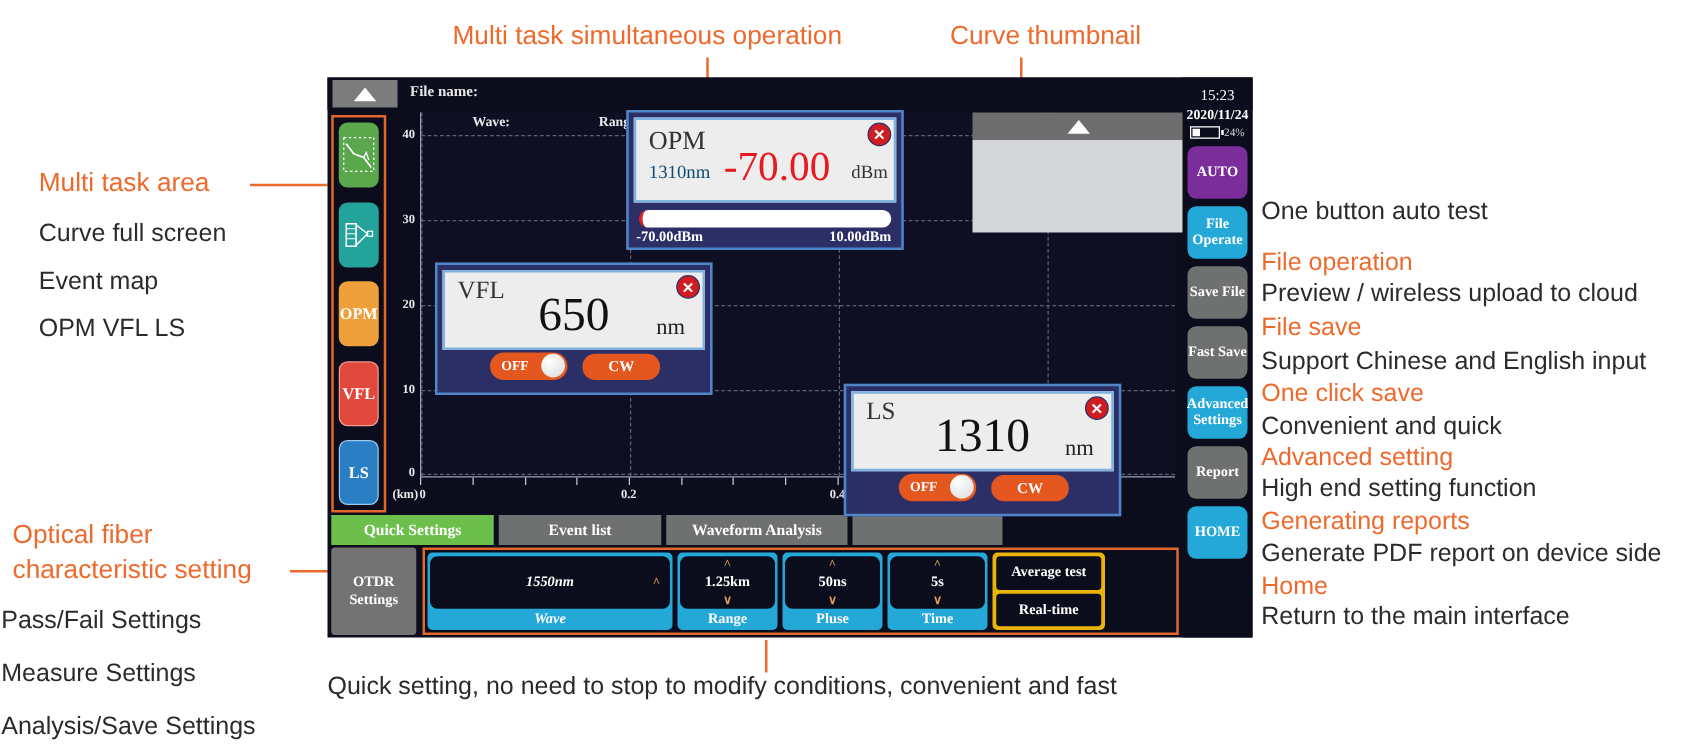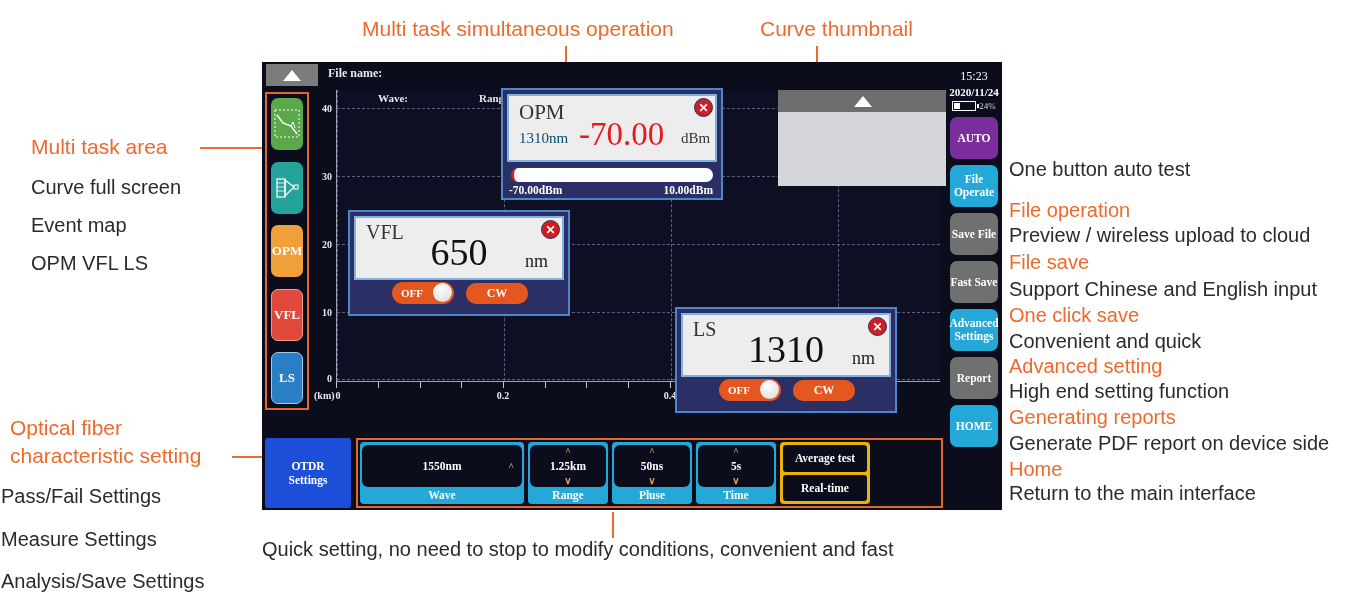--- a/index.html
+++ b/index.html
@@ -79,21 +79,21 @@
   .rb-gray{background:#6f7070;}
 
   
   #tabs{position:absolute;left:3px;top:350px;width:678px;height:24px;display:flex;gap:4px;}
   .tab{height:24px;display:flex;align-items:center;justify-content:center;color:#ffffff;font-size:12.5px;
        font-weight:bold;font-family:"Liberation Serif",serif;background:#6f7070;}
   .tab.active{background:#6bbf4a;}
 
   
   #botbar{position:absolute;left:3px;top:376px;width:678px;height:70px;display:flex;align-items:stretch;}
-  #otdr-settings{width:86px;background:#1d4ed8;border-radius:3px;color:#fff;font-size:11.5px;font-weight:bold;
+  #otdr-settings{width:68px;background:#737373;border-radius:3px;color:#fff;font-size:11.5px;font-weight:bold;
      display:flex;flex-direction:column;align-items:center;justify-content:center;line-height:14px;font-family:"Liberation Serif",serif;}
   #quickgroup{flex:1;margin-left:5px;border:2px solid #e2672a;box-sizing:border-box;display:flex;gap:4px;padding:2px;}
   .setcell{background:#24a8d8;border-radius:4px;display:flex;flex-direction:column;align-items:center;
      justify-content:space-between;padding:3px 2px;box-sizing:border-box;}
   .setval{background:#0b0c1c;border-radius:6px;color:#ffffff;font-size:11.5px;font-weight:bold;
      width:100%;flex:1;display:flex;align-items:center;justify-content:center;position:relative;font-family:"Liberation Serif",serif;}
   .setlabel{color:#ffffff;font-size:11.5px;font-weight:bold;padding-top:2px;font-family:"Liberation Serif",serif;}
   .chev{color:#d9a05a;font-size:10px;position:absolute;left:50%;transform:translateX(-50%);}
   .chev.up{top:1px;}
   .chev.down{bottom:1px;}
@@ -290,29 +290,35 @@
       <span>Settings</span>
     </div>
     <div class="rbtn rb-gray">
       <span>Report</span>
     </div>
     <div class="rbtn rb-cyan">
       <span>HOME</span>
     </div>
   </div>
 
+  <div id="tabs">
+    <div class="tab active" style="width:130px;">Quick Settings</div>
+    <div class="tab" style="width:130px;">Event list</div>
+    <div class="tab" style="width:145px;">Waveform Analysis</div>
+    <div class="tab" style="width:120px;"></div>
+  </div>
 
   <div id="botbar">
     <div id="otdr-settings">
       <span>OTDR</span>
       <span>Settings</span>
     </div>
     <div id="quickgroup">
 
-      <div class="setcell" style="width:164px;">
+      <div class="setcell" style="width:196px;font-style:italic;">
         <div class="setval">
           <span>1550nm</span>
           <span class="chev side">^</span>
         </div>
         <div class="setlabel">Wave</div>
       </div>
 
       <div class="setcell" style="width:80px;">
         <div class="setval">
           <span class="chev up">^</span>

